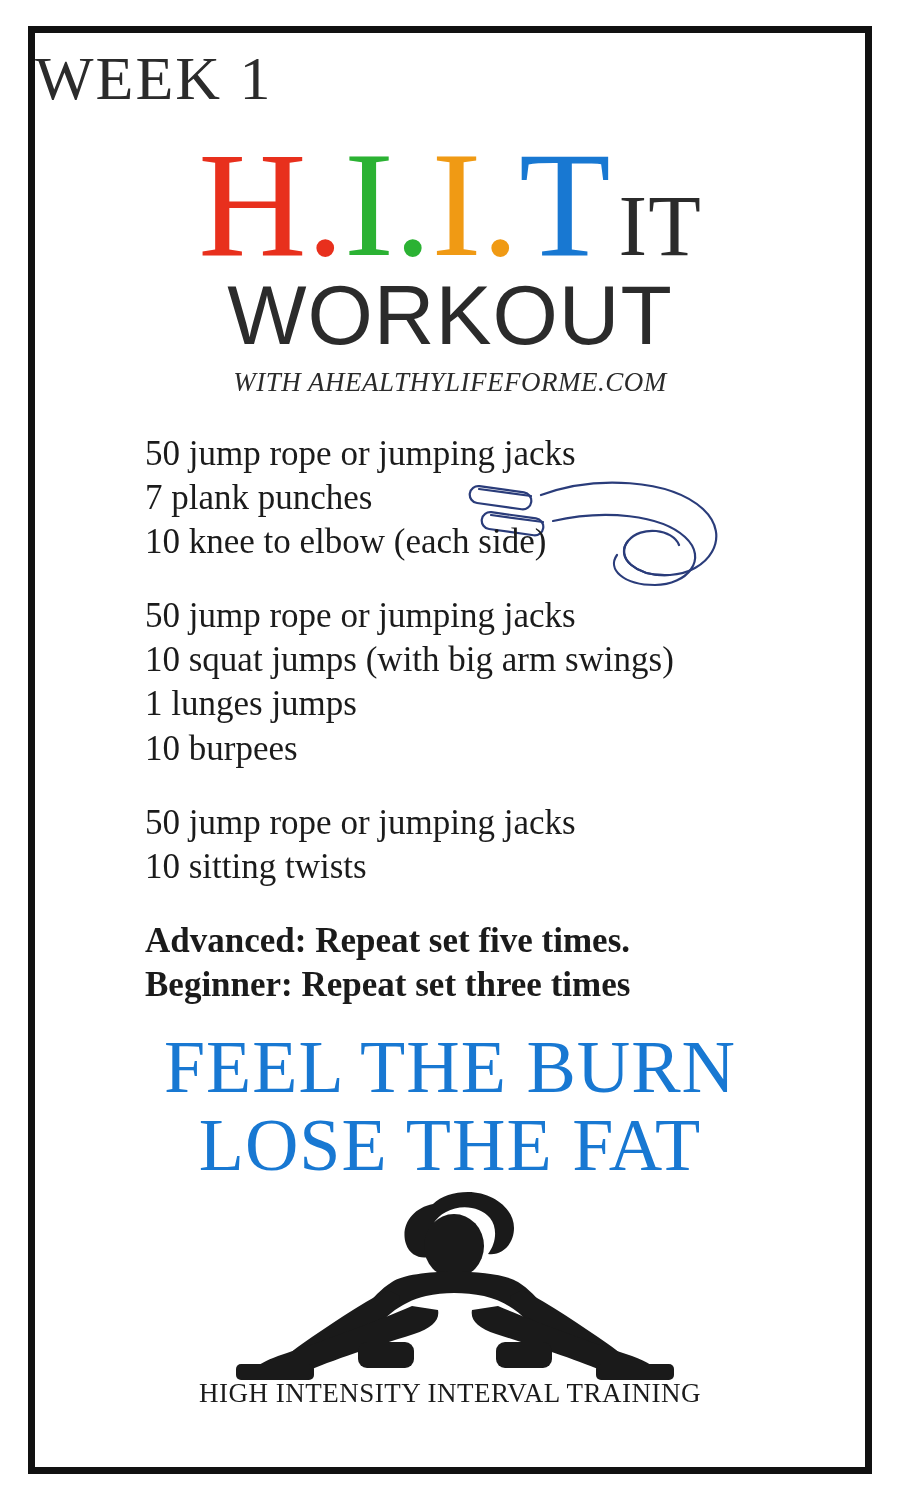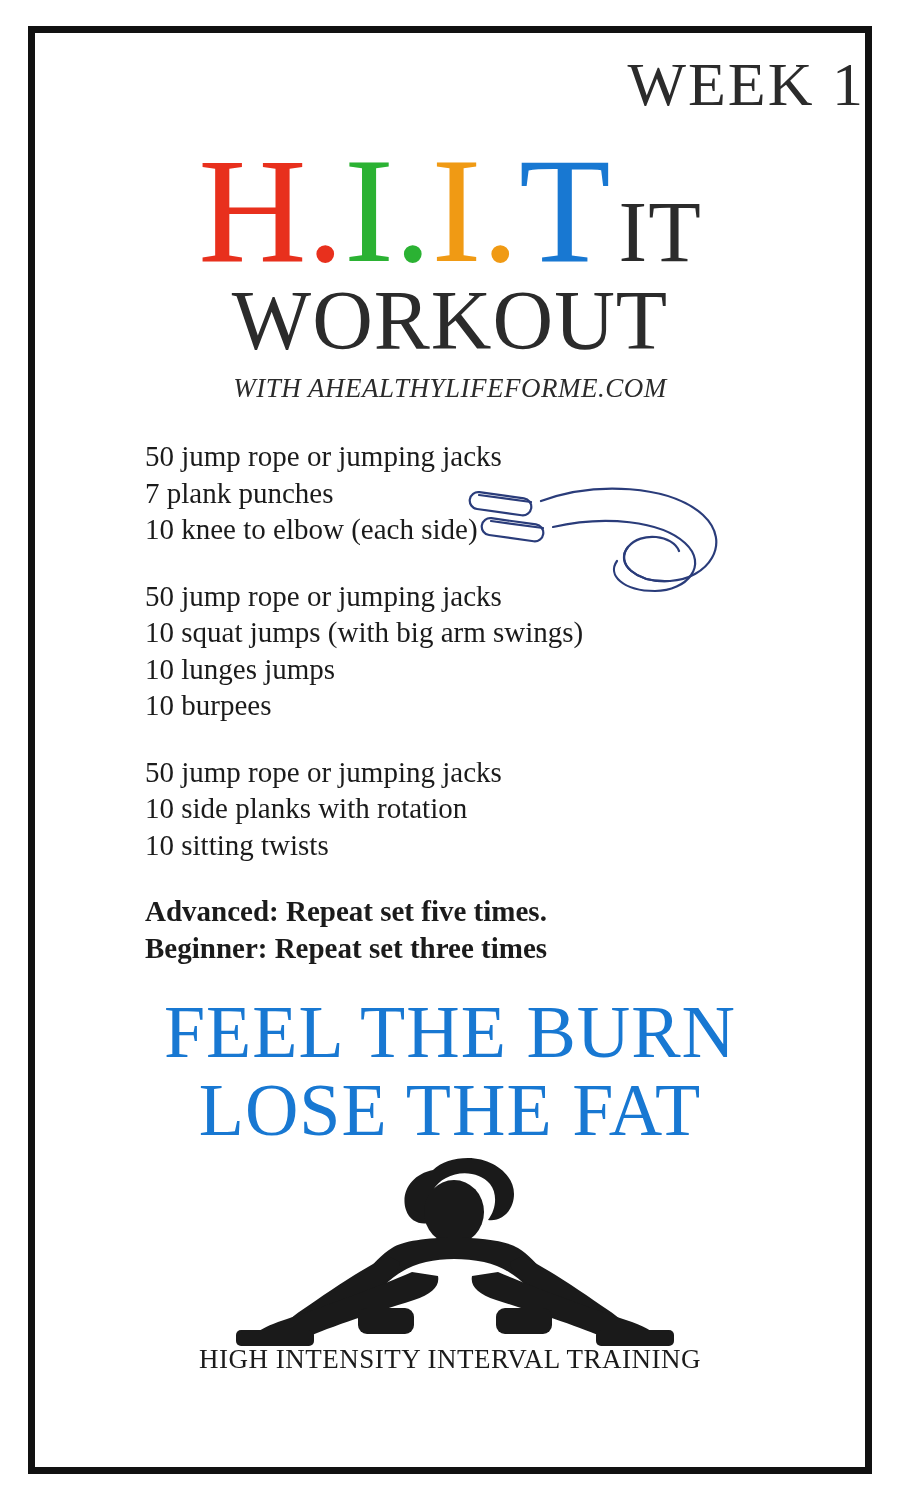--- a/index.html
+++ b/index.html
@@ -32,26 +32,26 @@
   }
   .inner {
     position: relative;
     width: 100%;
     height: 100%;
     box-sizing: border-box;
   }
 
   
   .title-week {
-    text-align: right;
+    text-align: left;
     font-family: "Liberation Serif", serif;
     font-size: 62px;
     letter-spacing: 2px;
     color: #2b2b2b;
-    margin-top: 20px;
+    margin-top: 14px;
     line-height: 1;
     font-weight: 400;
   }
   .hiit-row {
     text-align: center;
     line-height: 1;
     margin-top: 20px;
     white-space: nowrap;
   }
   .hiit-letter {
@@ -64,21 +64,21 @@
   .hiit-it {
     font-family: "Liberation Serif", serif;
     font-size: 86px;
     color: #2b2b2b;
     letter-spacing: 1px;
     vertical-align: baseline;
     padding-left: 8px;
   }
   .title-workout {
     text-align: center;
-    font-family: Liberation Serif, serif;
+    font-family: Liberation Sans, sans-serif;
     font-size: 84px;
     color: #2b2b2b;
     letter-spacing: 1px;
     line-height: 1;
     margin-top: -6px;
   }
   .title-with {
     text-align: center;
     font-family: "Liberation Serif", serif;
     font-size: 27px;
@@ -90,21 +90,21 @@
 
   
   .body-area {
     position: relative;
     margin-top: 34px;
     padding-left: 110px;
     padding-right: 40px;
   }
   .line {
     font-family: "Liberation Serif", serif;
-    font-size: 29px;
+    font-size: 35px;
     color: #1b1b1b;
     line-height: 1.26;
     white-space: nowrap;
   }
   .group {
     margin-bottom: 30px;
   }
   .group:last-child {
     margin-bottom: 0;
   }
@@ -122,21 +122,21 @@
   }
 
   
   .slogan {
     text-align: center;
     color: #1878d2;
     font-family: "Liberation Serif", serif;
     font-size: 74px;
     line-height: 1.05;
     letter-spacing: 1px;
-    margin-top: 28px;
+    margin-top: 22px;
   }
 
   
   .athlete {
     position: relative;
     width: 100%;
     height: 196px;
     margin-top: 2px;
   }
   .footer-caption {
@@ -185,27 +185,26 @@
 
         <div class="group">
           <div class="line">50 jump rope or jumping jacks</div>
           <div class="line">7 plank punches</div>
           <div class="line">10 knee to elbow (each side)</div>
         </div>
 
         <div class="group">
           <div class="line">50 jump rope or jumping jacks</div>
           <div class="line">10 squat jumps (with big arm swings)</div>
-          <div class="line">10 lunges jumps</div>
+          <div class="line">1 lunges jumps</div>
           <div class="line">10 burpees</div>
         </div>
 
         <div class="group">
           <div class="line">50 jump rope or jumping jacks</div>
-          <div class="line">10 side planks with rotation</div>
           <div class="line">10 sitting twists</div>
         </div>
 
 
         <div class="group">
           <div class="line bold-line">Advanced: Repeat set five times.</div>
           <div class="line bold-line">Beginner: Repeat set three times</div>
         </div>
 
       </div>

